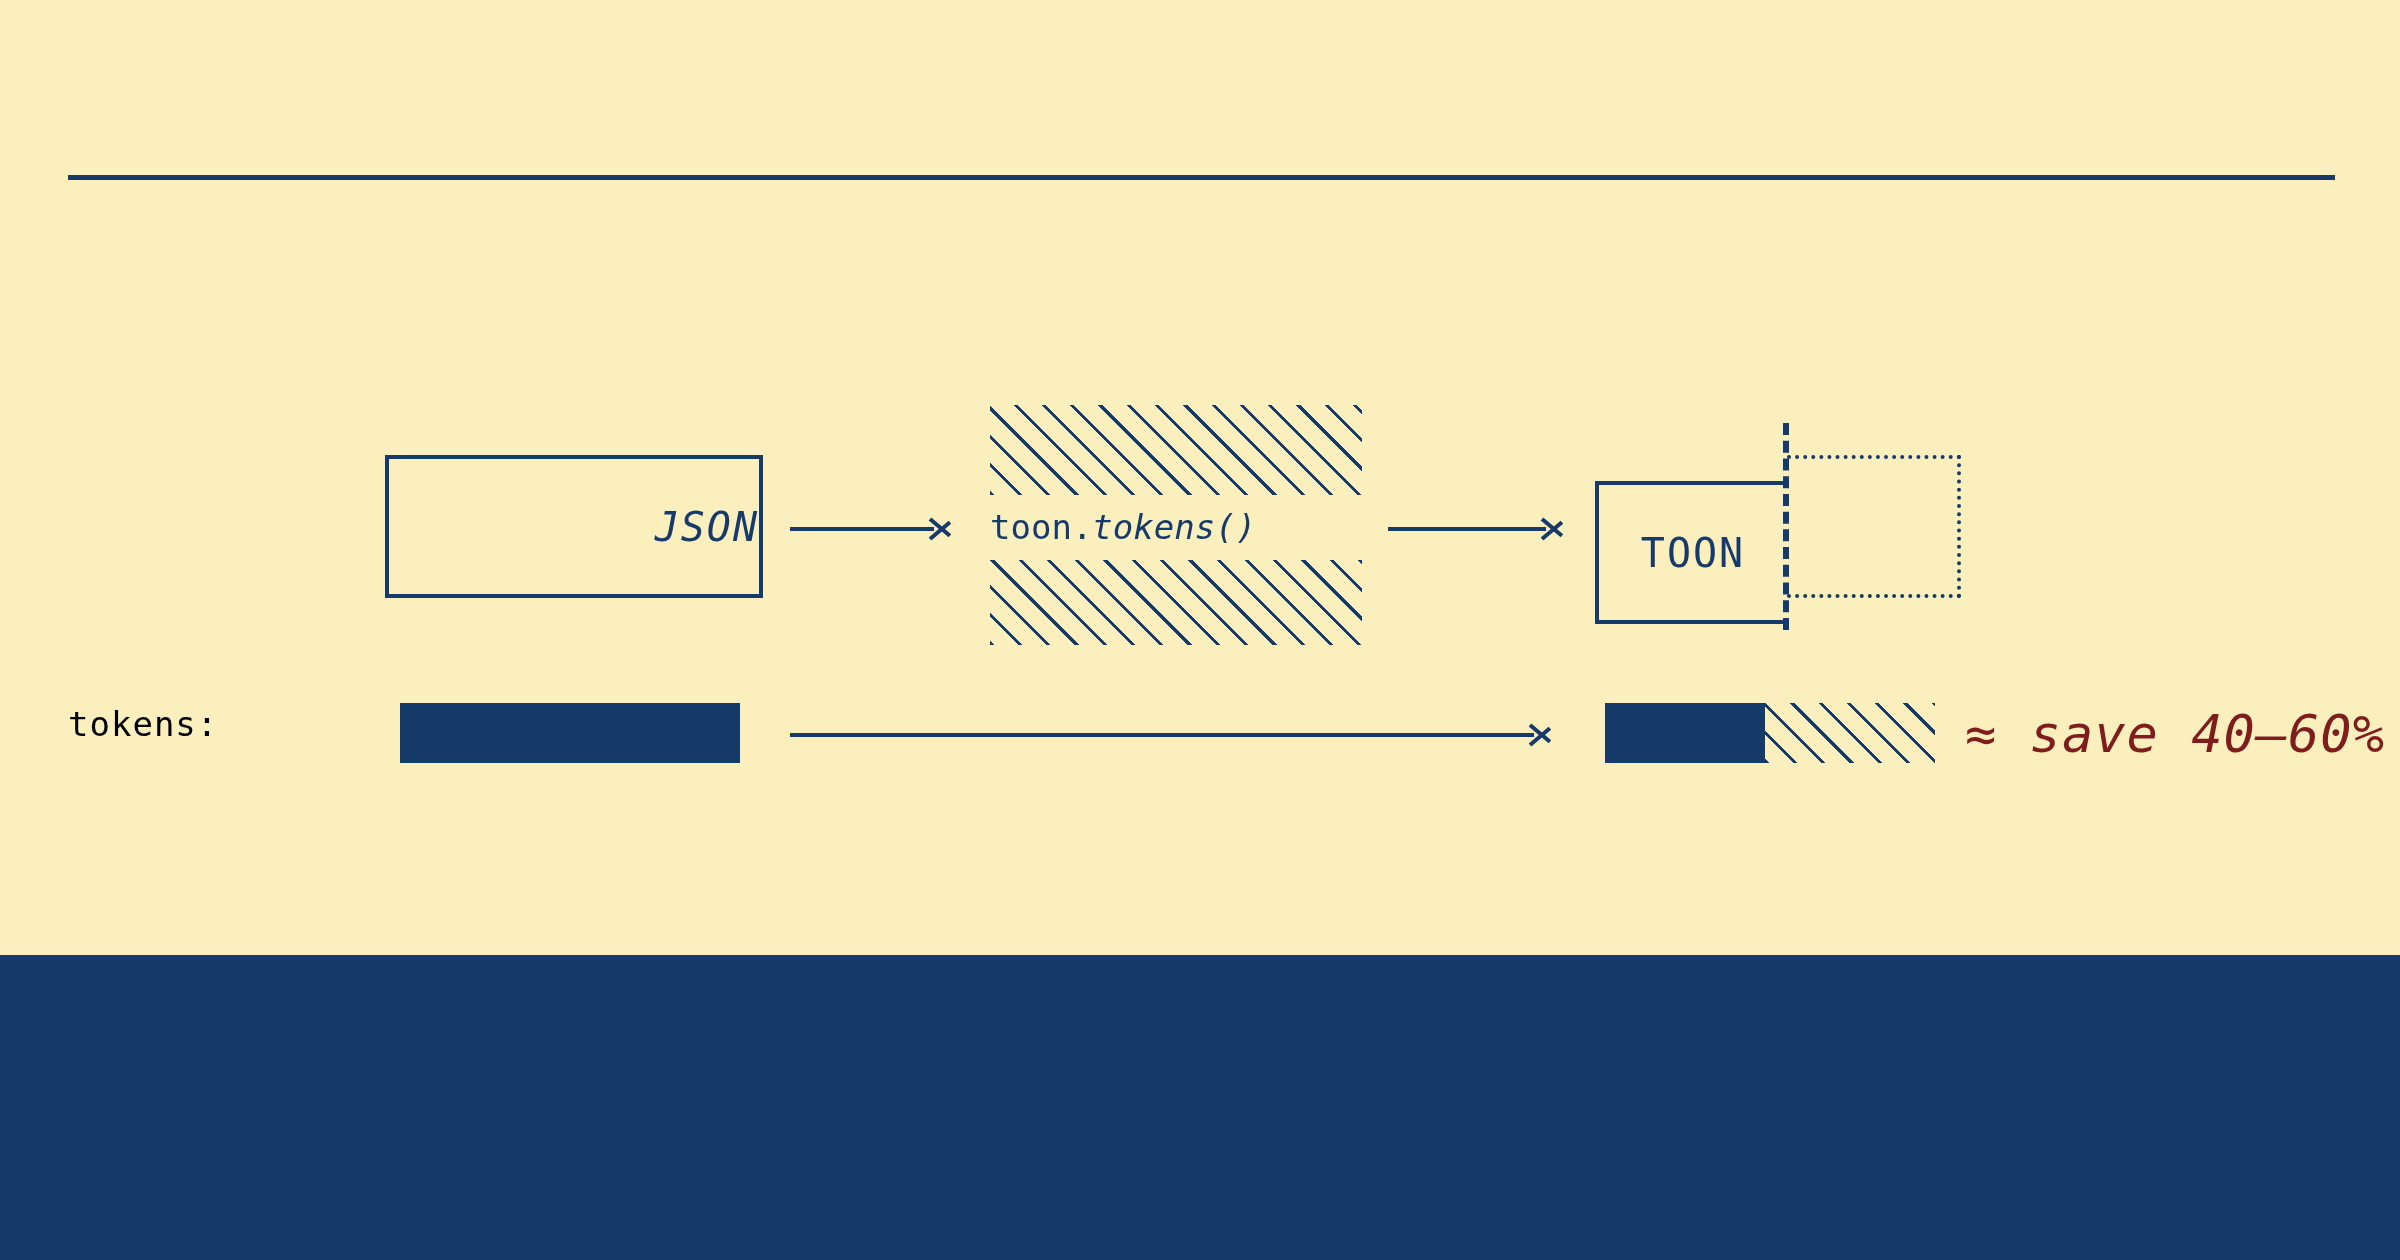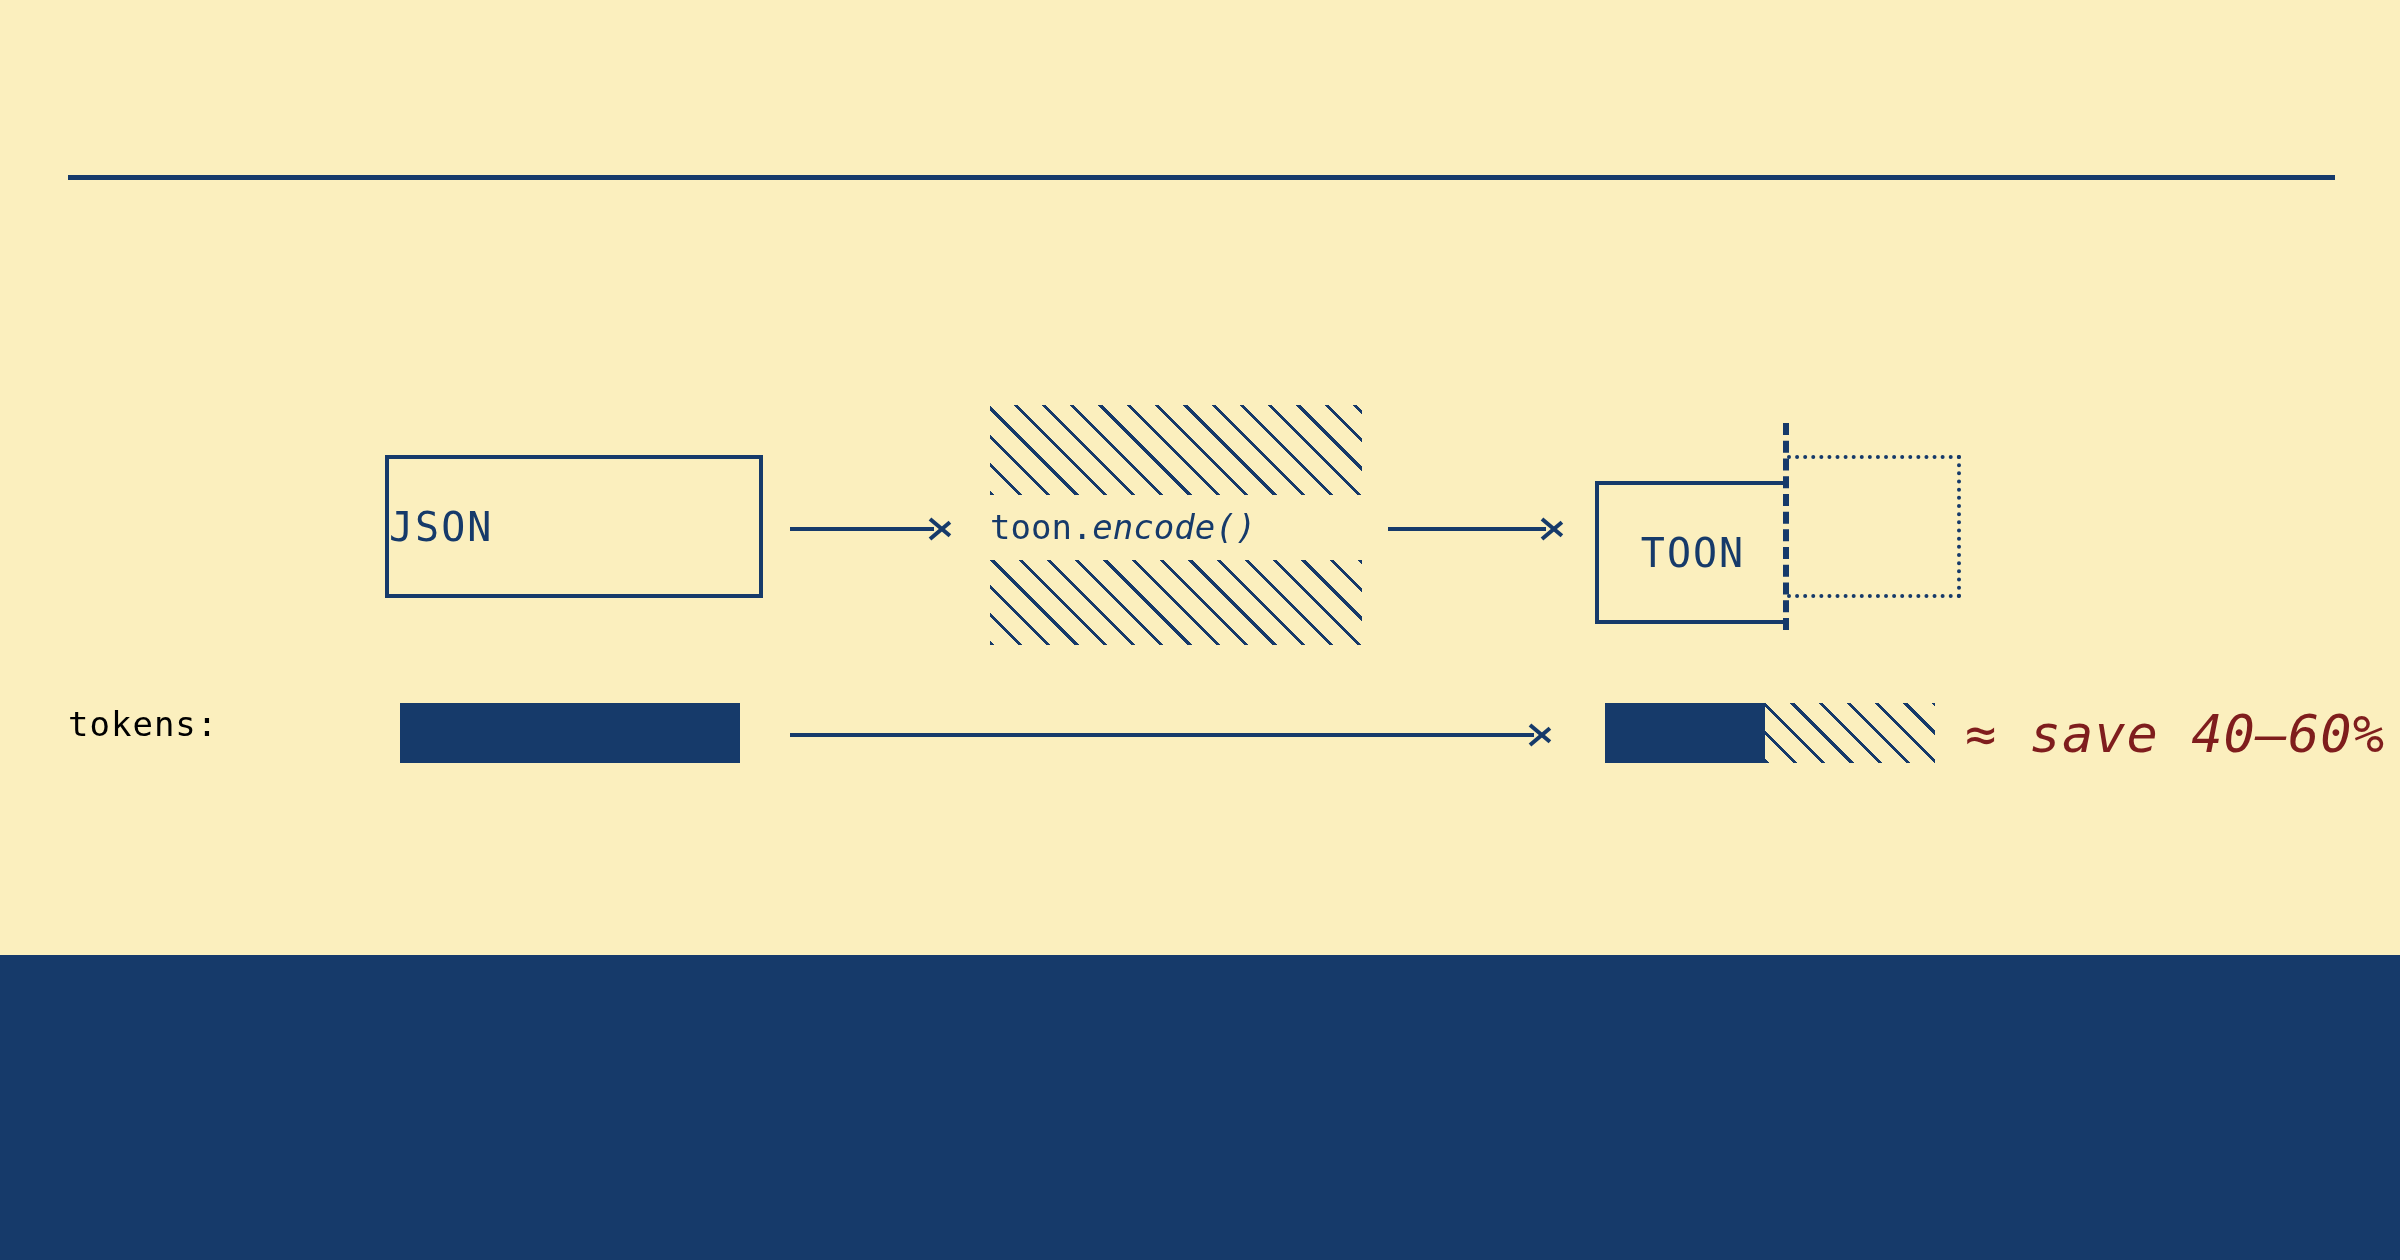--- a/index.html
+++ b/index.html
@@ -21,22 +21,22 @@
   .rule{
     position:absolute;left:68px;top:175px;width:2267px;height:5px;
     background:#163a6a;
   }
 
   
   .flowbox{
     position:absolute;
     border:4px solid #163a6a;
     box-sizing:border-box;
-    display:flex;align-items:center;justify-content:flex-start;
-    color:#163a6a;font-size:40px;letter-spacing:2px;
+    display:flex;align-items:center;justify-content:flex-end;
+    color:#163a6a;font-size:40px;letter-spacing:2px;font-style:italic;
   }
   #json-box{left:385px;top:455px;width:378px;height:143px;}
 
   
   #toon-group{position:absolute;left:1595px;top:455px;width:366px;height:143px;}
   #toon-solid{
     position:absolute;left:0;top:0;width:192px;height:143px;
     box-sizing:border-box;
     border:4px solid #163a6a;border-right:none;
     display:flex;align-items:center;justify-content:center;
@@ -132,21 +132,21 @@
 
   <div class="arrow" id="arrow1">
     <span class="shaft"></span>
     <span class="head"></span>
   </div>
 
   <div id="encode-group">
     <div class="hatch" id="hatch-top"></div>
     <div id="encode-label">
       <span>toon.</span>
-        <span class="it">encode()</span>
+        <span class="it">tokens()</span>
     </div>
     <div class="hatch" id="hatch-bottom"></div>
   </div>
 
   <div class="arrow" id="arrow2">
     <span class="shaft"></span>
     <span class="head"></span>
   </div>
 
   <div id="toon-group">

